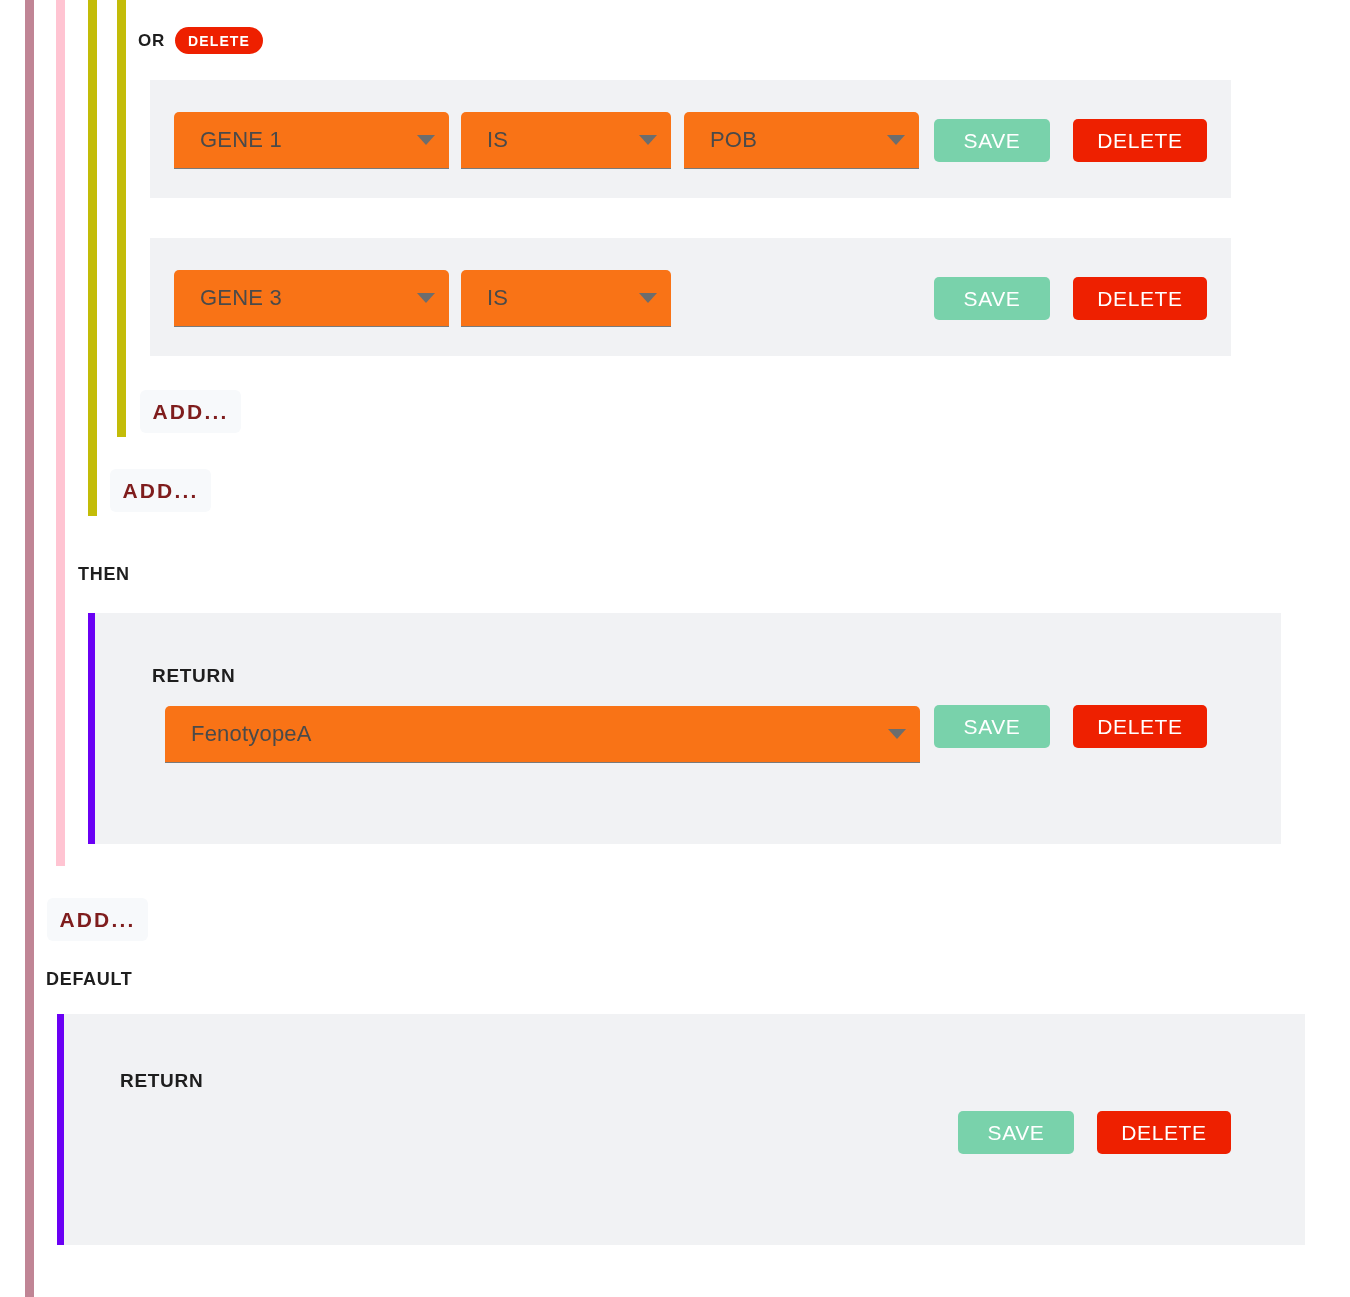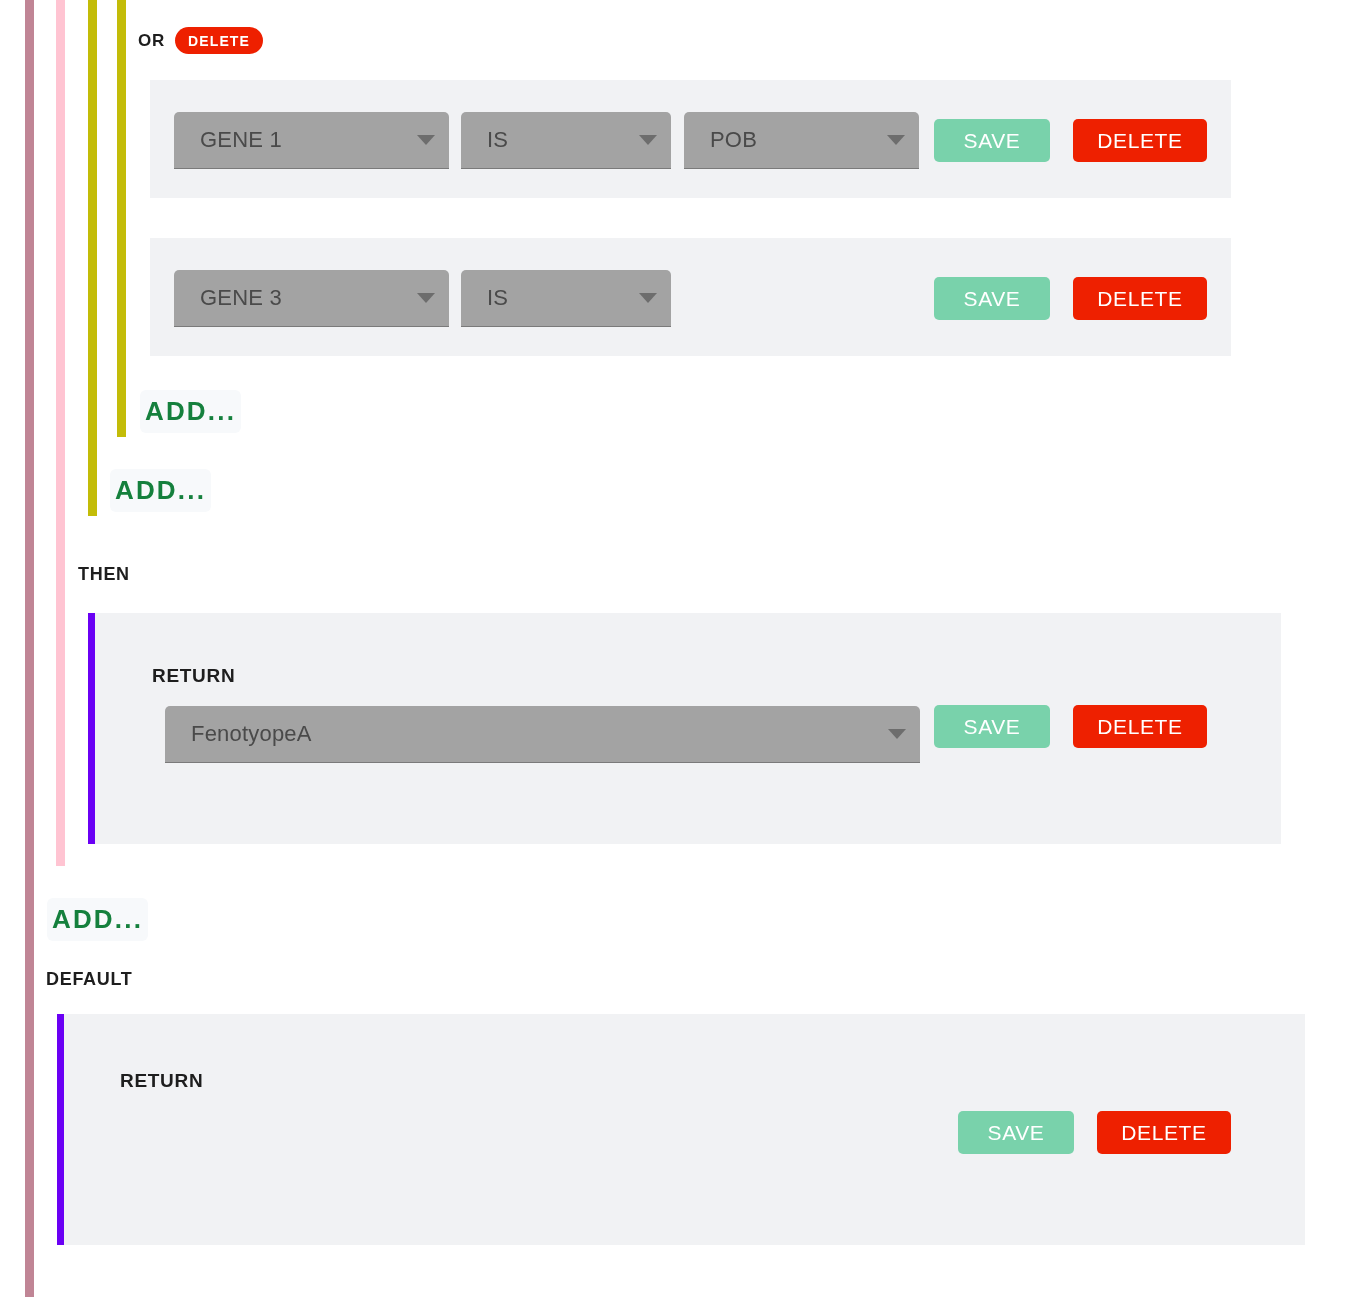--- a/index.html
+++ b/index.html
@@ -27,21 +27,21 @@
   .panel-accent {
     position: absolute;
     top: 0; left: 0;
     width: 7px; height: 100%;
     background: #6a00f4;
   }
 
   
   .msel {
     position: absolute;
-    background: #a3a3a3;
+    background: #f97316;
     border-top-left-radius: 5px;
     border-top-right-radius: 5px;
     border-bottom: 1px solid #7a7a7a;
     display: flex;
     align-items: center;
     padding: 0 14px 0 26px;
     cursor: pointer;
   }
   .msel .val {
     flex: 1;
@@ -91,22 +91,22 @@
     justify-content: center;
     cursor: pointer;
     font-family: "Liberation Sans", sans-serif;
   }
 
   .btn-add {
     position: absolute;
     border: 0;
     border-radius: 6px;
     background: #f7f9fb;
-    color: #15803d;
-    font-size: 26px;
+    color: #7f1d1d;
+    font-size: 21px;
     font-weight: bold;
     letter-spacing: 2.2px;
     display: flex;
     align-items: center;
     justify-content: center;
     cursor: pointer;
     font-family: "Liberation Sans", sans-serif;
   }
 
   

